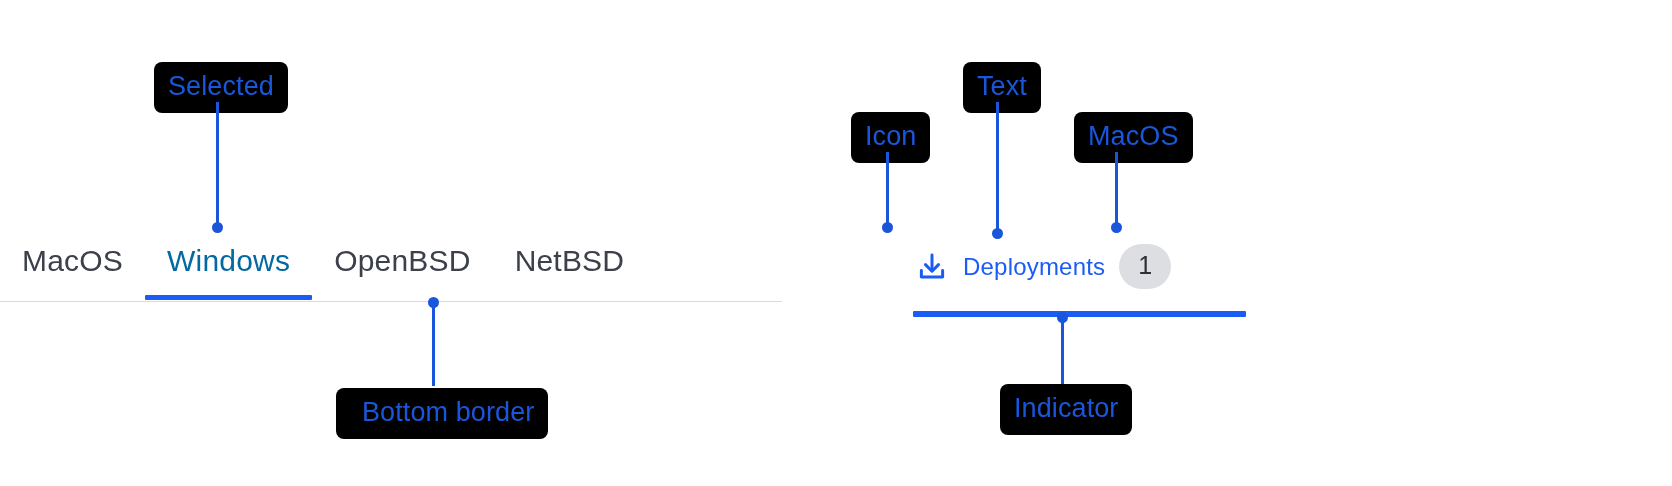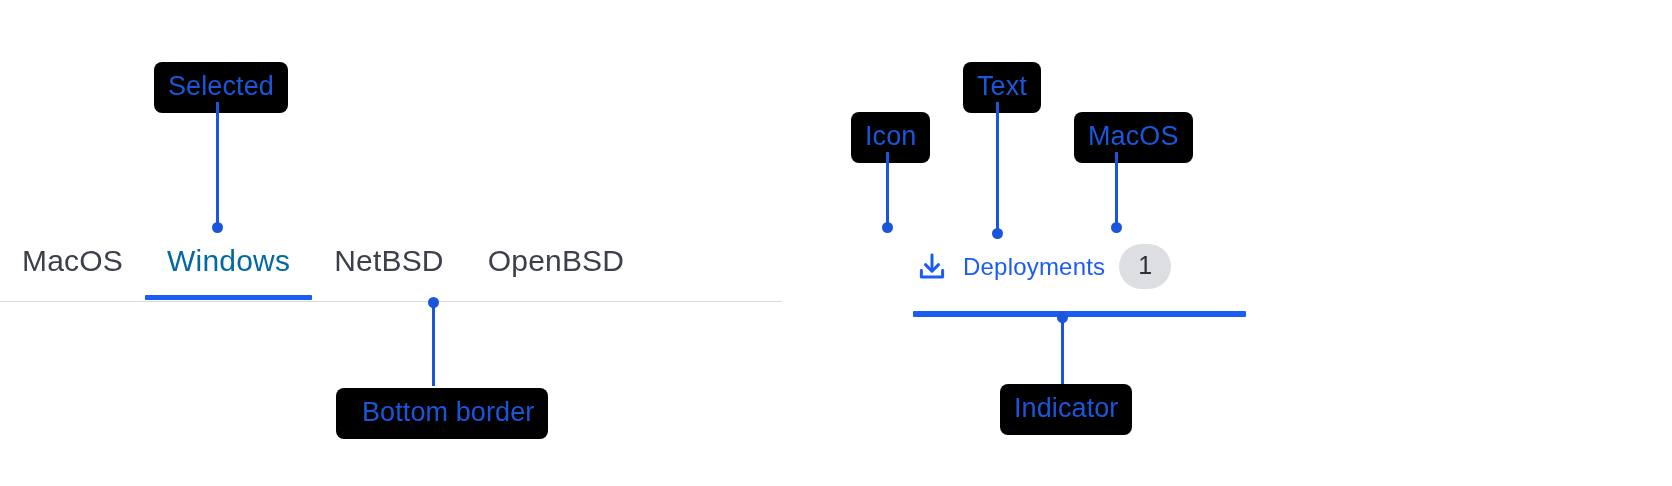--- a/index.html
+++ b/index.html
@@ -149,25 +149,25 @@
         <span>MacOS</span>
       </div>
 
       <div class="tab selected">
         <span>Windows</span>
         <span class="tab-underline" style="left:0; right:0;"></span>
       </div>
 
 
       <div class="tab">
+        <span>OpenBSD</span>
+      </div>
+
+      <div class="tab">
         <span>NetBSD</span>
-      </div>
-
-      <div class="tab">
-        <span>OpenBSD</span>
       </div>
 
     </div>
   </div>
 
   <div id="left-divider"></div>
 
   <div class="leader-dot" style="left:428px; top:297px;"></div>
   <div class="leader" style="left:432px; top:302px; height:84px;"></div>
   <div class="callout" style="left:336px; top:388px;padding-left:26px;">Bottom border</div>

